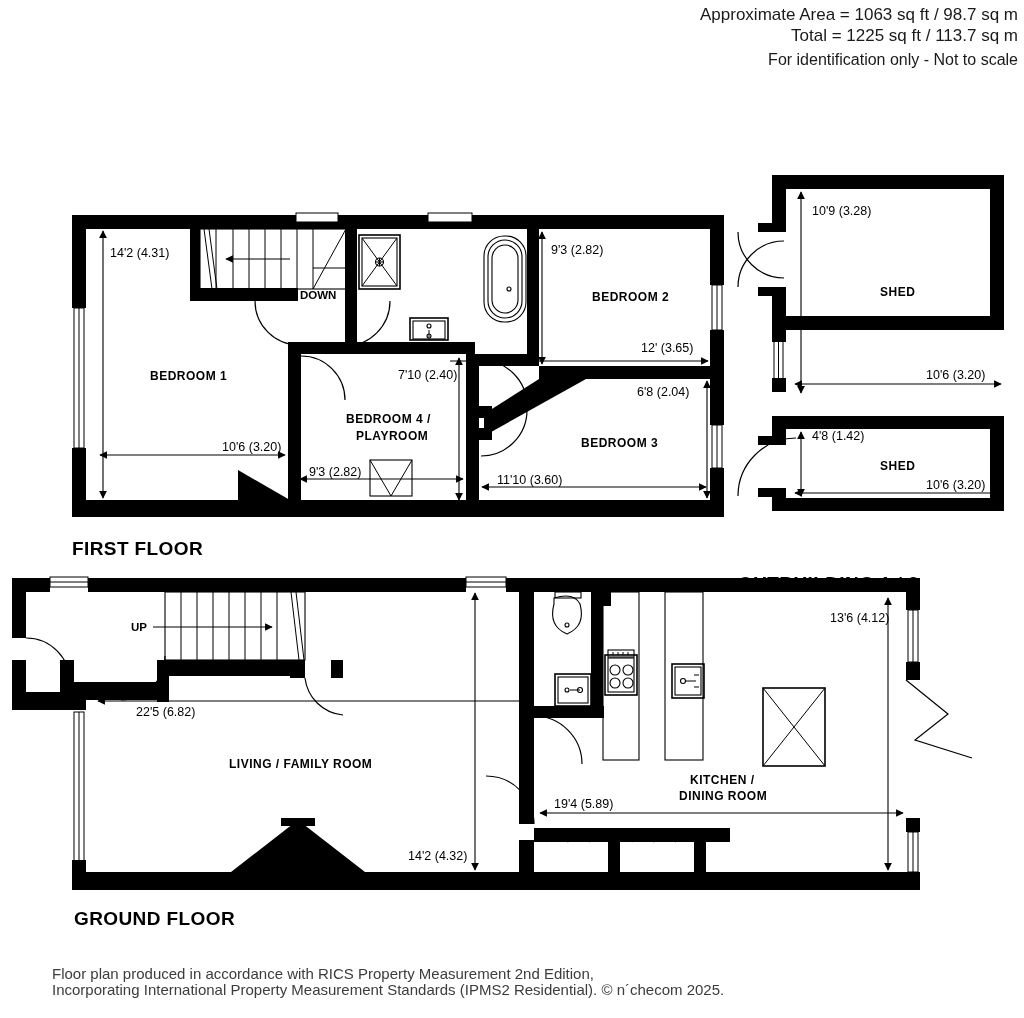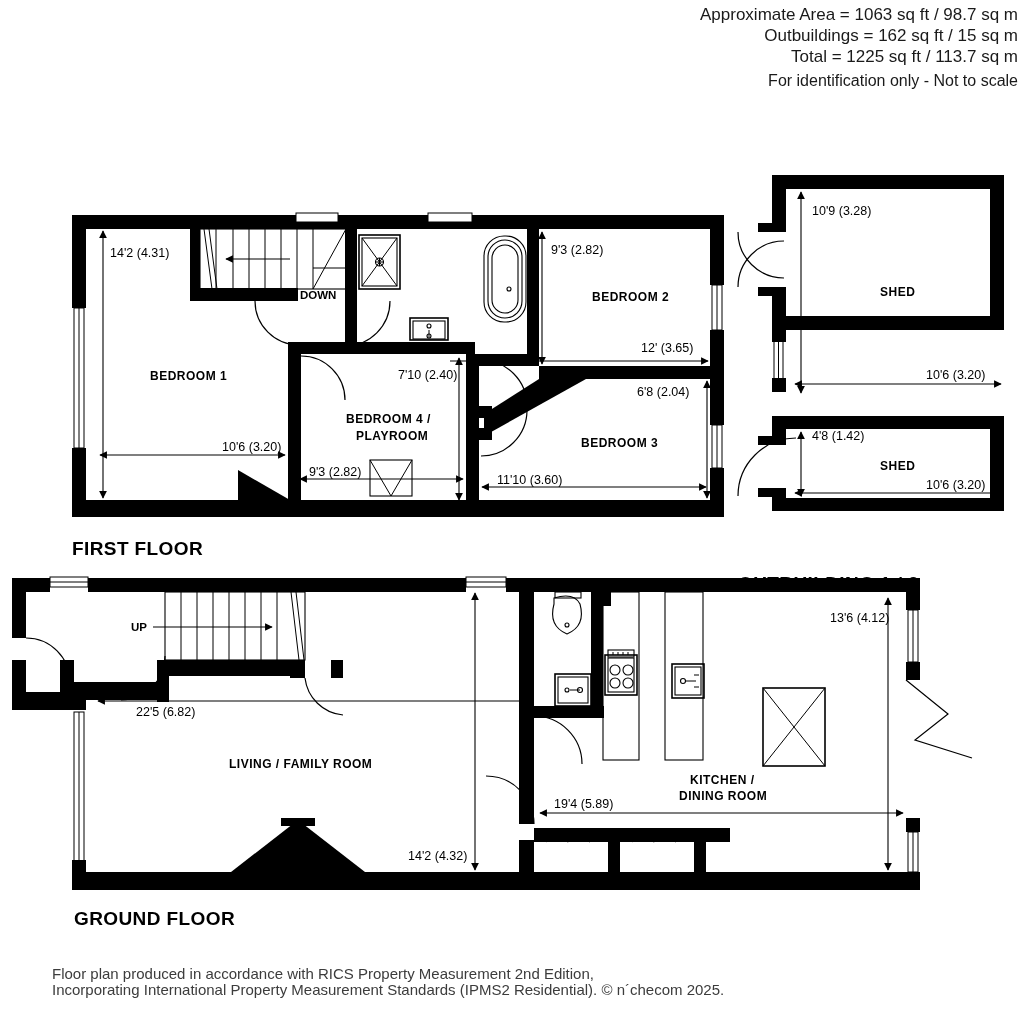--- a/index.html
+++ b/index.html
@@ -95,21 +95,20 @@
   .thin  { stroke: #000; stroke-width: 1; fill: none; }
   .swing { stroke: #000; stroke-width: 1.2; fill: none; }
 </style>
 </head>
 <body>
 
 <div id="plan-root">
 
   <div class="header-block">
     <div class="header-line">Approximate Area = 1063 sq ft / 98.7 sq m</div>
-    <div class="header-line">Outbuildings = 162 sq ft / 15 sq m</div>
     <div class="header-line">Total = 1225 sq ft / 113.7 sq m</div>
     <div class="header-note">For identification only - Not to scale</div>
   </div>
 
   <div class="floor-title" id="title-first">FIRST FLOOR</div>
   <div class="floor-title" id="title-out">OUTBUILDING 1 / 2</div>
   <div class="floor-title" id="title-ground">GROUND FLOOR</div>
 
   <div class="footer-block">
     <div class="footer-line">Floor plan produced in accordance with RICS Property Measurement 2nd Edition,</div>

